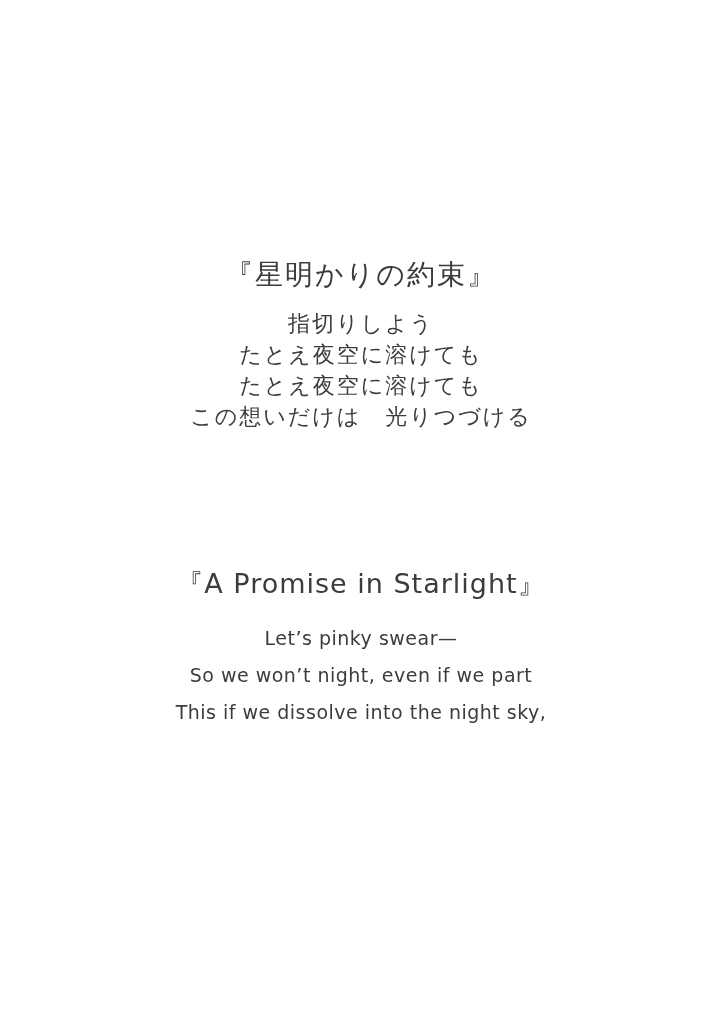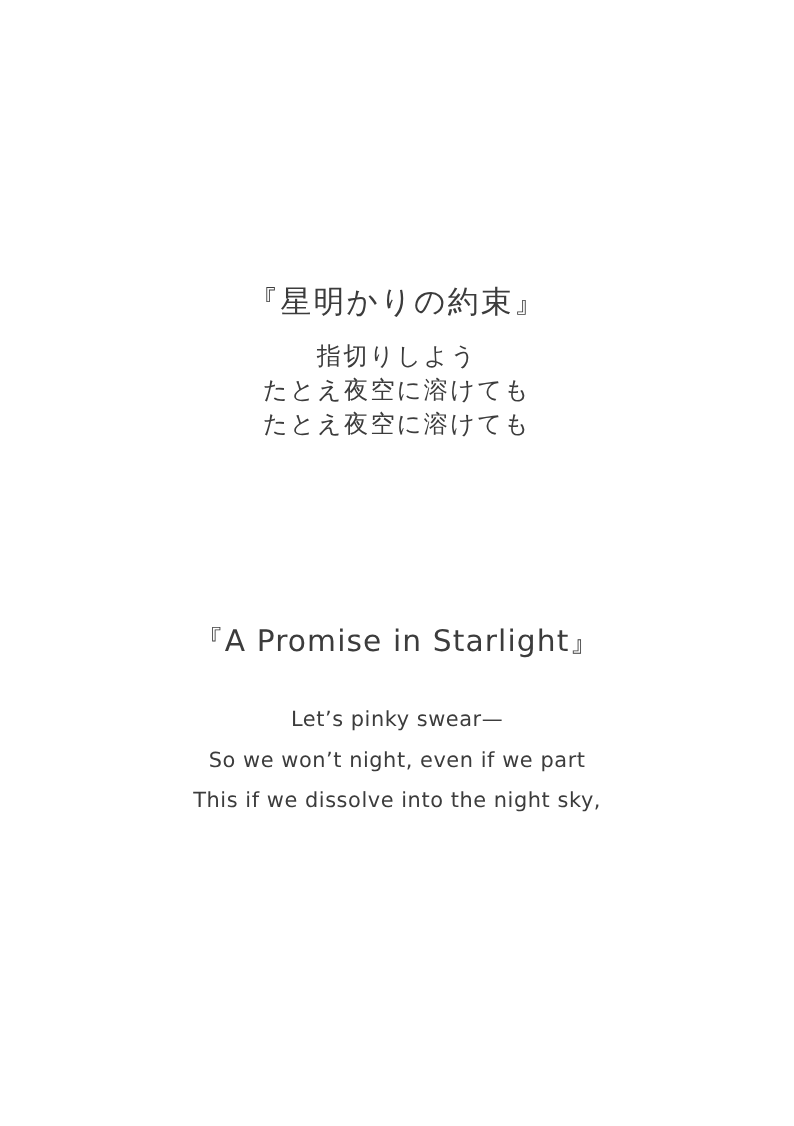--- a/index.html
+++ b/index.html
@@ -35,21 +35,21 @@
   .jp .poem-title {
     font-size: 28px;
     letter-spacing: 2px;
     line-height: 38px;
     margin-bottom: 14px;
   }
   .en .poem-title {
     font-size: 27px;
     letter-spacing: 1px;
     line-height: 36px;
-    margin-bottom: 34px;
+    margin-bottom: 18px;
   }
   .poem-line {
     color: #3c3c3c;
   }
   .jp .poem-line {
     font-size: 22px;
     line-height: 31px;
     letter-spacing: 2px;
     font-family: Liberation Serif, serif;
   }
@@ -62,20 +62,21 @@
 </head>
 <body>
 
 <div class="page">
 
   <div class="poem-section jp">
     <h1 class="poem-title">『星明かりの約束』</h1>
     <div class="poem-line">指切りしよう</div>
     <div class="poem-line">たとえ夜空に溶けても</div>
     <div class="poem-line">たとえ夜空に溶けても</div>
+    <div class="poem-line">この想いだけは　光りつづける</div>
   </div>
 
   <div class="poem-section en">
     <h2 class="poem-title">『A Promise in Starlight』</h2>
     <div class="poem-line">Let’s pinky swear—</div>
     <div class="poem-line">So we won’t night, even if we part</div>
     <div class="poem-line">This if we dissolve into the night sky,</div>
   </div>
 
 </div>

